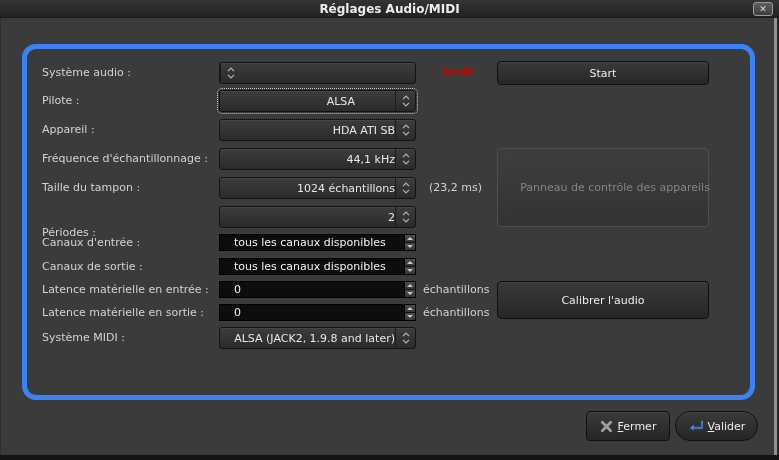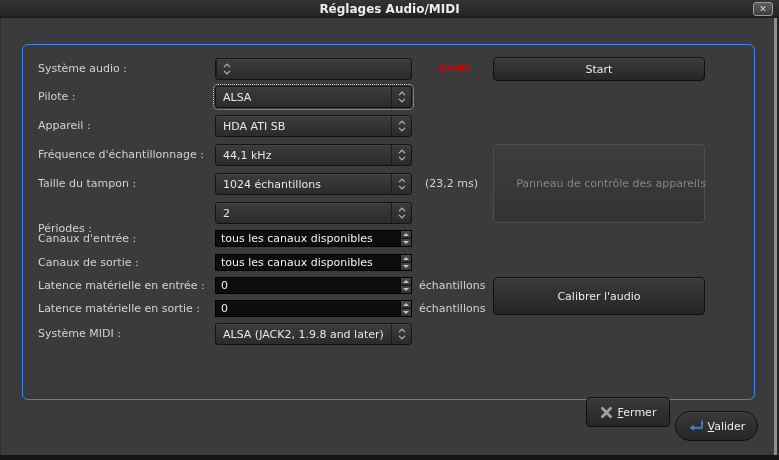--- a/index.html
+++ b/index.html
@@ -24,21 +24,21 @@
     background:linear-gradient(#5f5f5f,#3e3e3e);
     border:1px solid #9a9a9a; border-radius:3px;
     display:flex; align-items:center; justify-content:center;
     color:#d8d8d8; font-size:9px; font-weight:bold; line-height:1;
     cursor:default;
   }
 
   
   .frame {
     position:absolute; left:22px; top:44px; width:733px; height:356px;
-    border:1px solid #3b82f6; border-radius:6px;
+    border:5px solid #3b82f6; border-radius:14px;text-align:right;
   }
 
   .row { position:absolute; left:0; width:100%; }
   .row-label {
     position:absolute; left:15px; color:#d2d2d2; font-size:11px;
     white-space:nowrap;
   }
   .suffix {
     position:absolute; color:#d2d2d2; font-size:11px; white-space:nowrap;
   }
@@ -61,21 +61,21 @@
   }
   .combo.focused { outline:1px dotted #c8c8c8; outline-offset:1px; }
 
   
   .spin {
     position:absolute; left:192px; width:197px; height:17px;
     background:#0d0d0d; border:1px solid #000;
     display:flex; align-items:stretch; cursor:text;
   }
   .spin-value {
-    flex:1; padding-left:5px; color:#f2f2f2; font-size:11px;
+    flex:1; padding-left:14px; color:#f2f2f2; font-size:11px;
     display:flex; align-items:center; white-space:nowrap; overflow:hidden;
   }
   .spin-btns { width:11px; display:flex; flex-direction:column; border-left:1px solid #000; }
   .spin-btn {
     flex:1; background:linear-gradient(#4a4a4a,#353535);
     display:flex; align-items:center; justify-content:center; cursor:default;
   }
   .spin-btn + .spin-btn { border-top:1px solid #101010; }
   .tri-up { width:0; height:0; border-left:3px solid transparent; border-right:3px solid transparent; border-bottom:3px solid #c8c8c8; }
   .tri-down { width:0; height:0; border-left:3px solid transparent; border-right:3px solid transparent; border-top:3px solid #c8c8c8; }
@@ -277,21 +277,21 @@
         <span class="combo-arrows">
           <svg width="8" height="12" viewBox="0 0 8 12">
               <path d="M1 4.2 L4 1.2 L7 4.2 M1 7.8 L4 10.8 L7 7.8" fill="none" stroke="#b5b5b5" stroke-width="1.2"></path>
             </svg>
         </span>
       </div>
     </div>
 
   </div>
 
-  <div class="btn footer-btn" style="left:586px; top:397px; width:84px; height:30px;">
+  <div class="btn footer-btn" style="left:586px; top:411px; width:84px; height:30px;">
     <span style="display:flex;">
       <svg width="13" height="13" viewBox="0 0 14 14">
           <path d="M2.5 2.5 L11.5 11.5 M11.5 2.5 L2.5 11.5" stroke="#9f9f9f" stroke-width="3" stroke-linecap="round"></path>
         </svg>
     </span>
     <span><span class="mnemonic">F</span><span>ermer</span></span>
   </div>
 
   <div class="btn footer-btn" style="left:675px; top:411px; width:83px; height:30px;border-radius:15px;">
     <span style="display:flex;">

